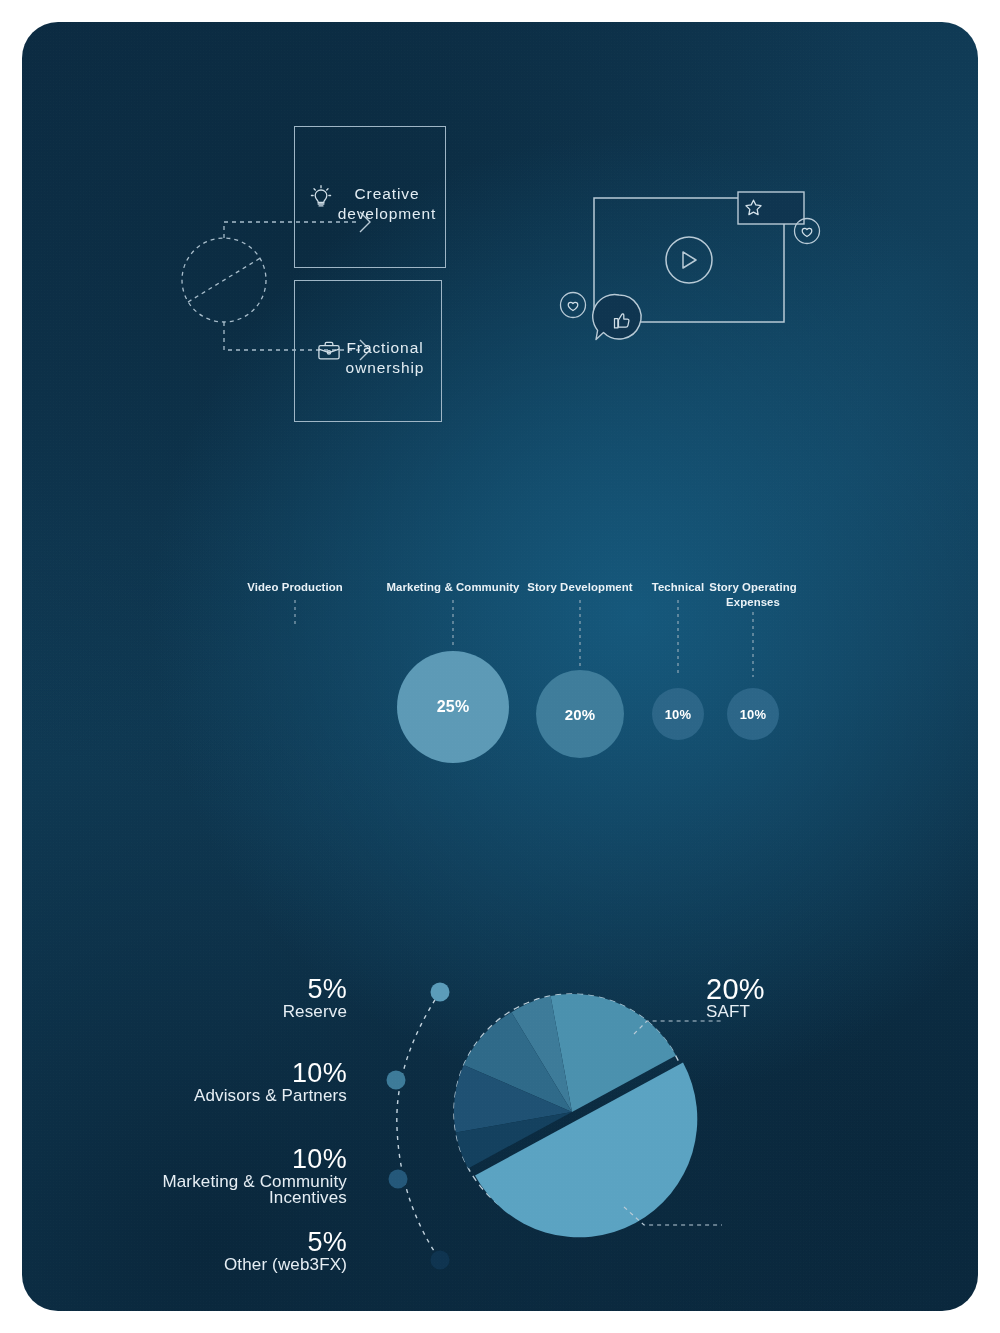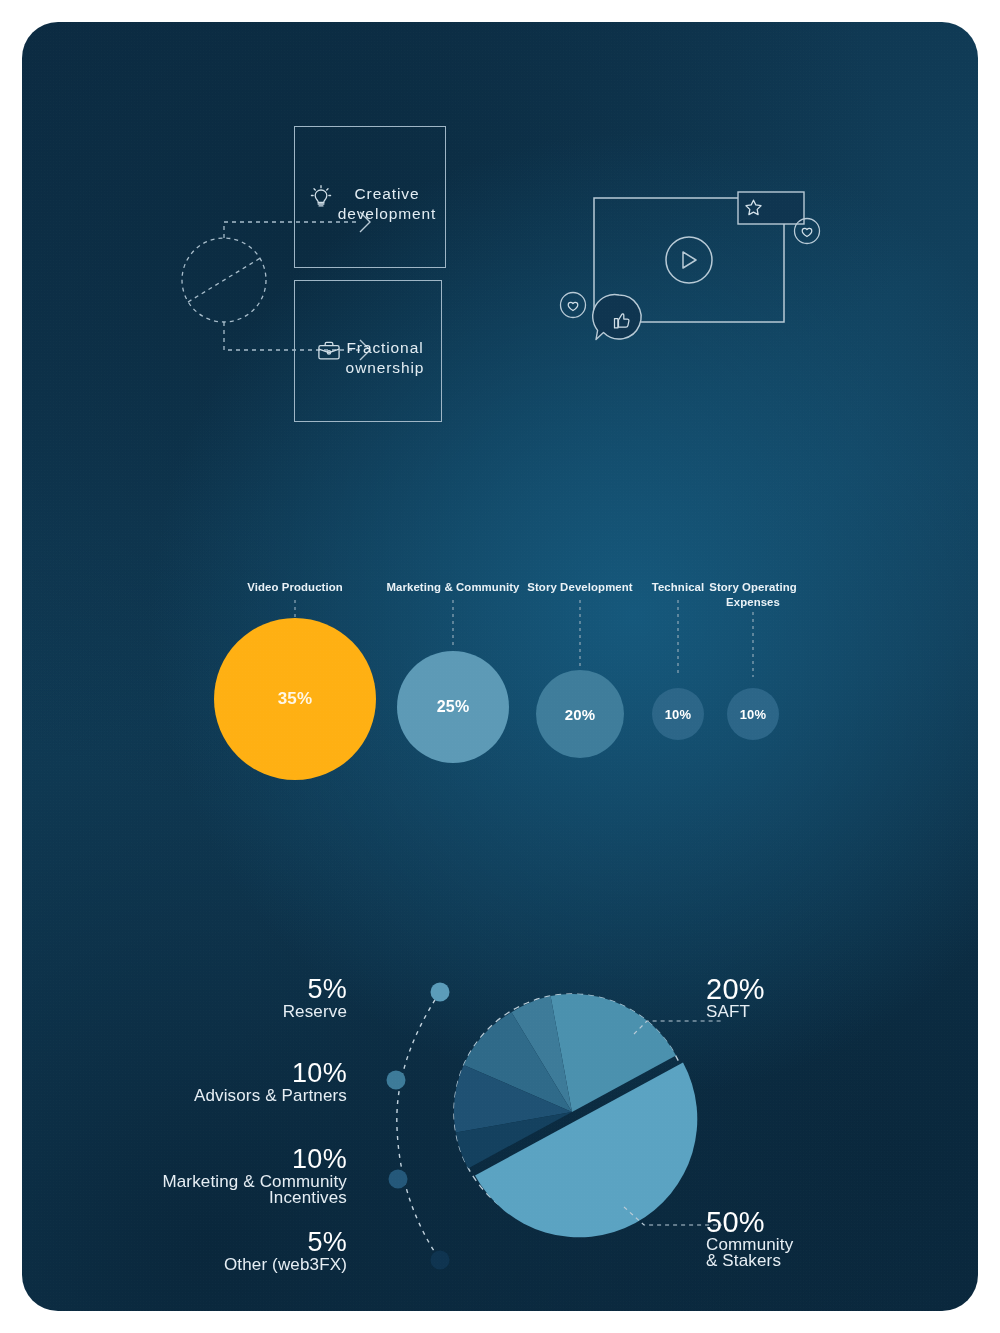--- a/index.html
+++ b/index.html
@@ -158,23 +158,20 @@
 
     <div class="layer">
 
       <div class="bubble-label" style="left:183px;top:558px;width:180px;">Video Production</div>
       <div class="bubble-label" style="left:341px;top:558px;width:180px;">Marketing &amp; Community</div>
       <div class="bubble-label" style="left:478px;top:558px;width:160px;">Story Development</div>
       <div class="bubble-label" style="left:596px;top:558px;width:120px;">Technical</div>
       <div class="bubble-label" style="left:671px;top:558px;width:120px;white-space:pre-line;">Story Operating
 Expenses</div>
 
-      <div class="bubble" style="left:192px;top:596px;width:162px;height:162px;background:#ffb013;">
-        <span class="bubble-val" style="font-size:17px;color:#fff7e6;">35%</span>
-      </div>
       <div class="bubble" style="left:375px;top:629px;width:112px;height:112px;background:#5d9ab6;">
         <span class="bubble-val" style="font-size:16px;text-align:right;">25%</span>
       </div>
       <div class="bubble" style="left:514px;top:648px;width:88px;height:88px;background:#3f7d9b;">
         <span class="bubble-val" style="font-size:15px;">20%</span>
       </div>
       <div class="bubble" style="left:630px;top:666px;width:52px;height:52px;background:#2c6688;">
         <span class="bubble-val" style="font-size:13px;">10%</span>
       </div>
       <div class="bubble" style="left:705px;top:666px;width:52px;height:52px;background:#2c6688;">
@@ -241,21 +238,16 @@
       </div>
       <div class="pl" style="left:160px;top:1205px;width:165px;">
         <div class="pct">5%</div>
         <div class="pname">Other (web3FX)</div>
       </div>
 
       <div class="pr" style="left:684px;top:952px;width:200px;">
         <div class="pct" style="font-size:29px;">20%</div>
         <div class="pname">SAFT</div>
       </div>
-      <div class="pr" style="left:684px;top:1185px;width:200px;">
-        <div class="pct" style="font-size:29px;">50%</div>
-        <div class="pname">Community
-&amp; Stakers</div>
-      </div>
     </div>
 
   </div>
 </div>
 
 </body></html>

